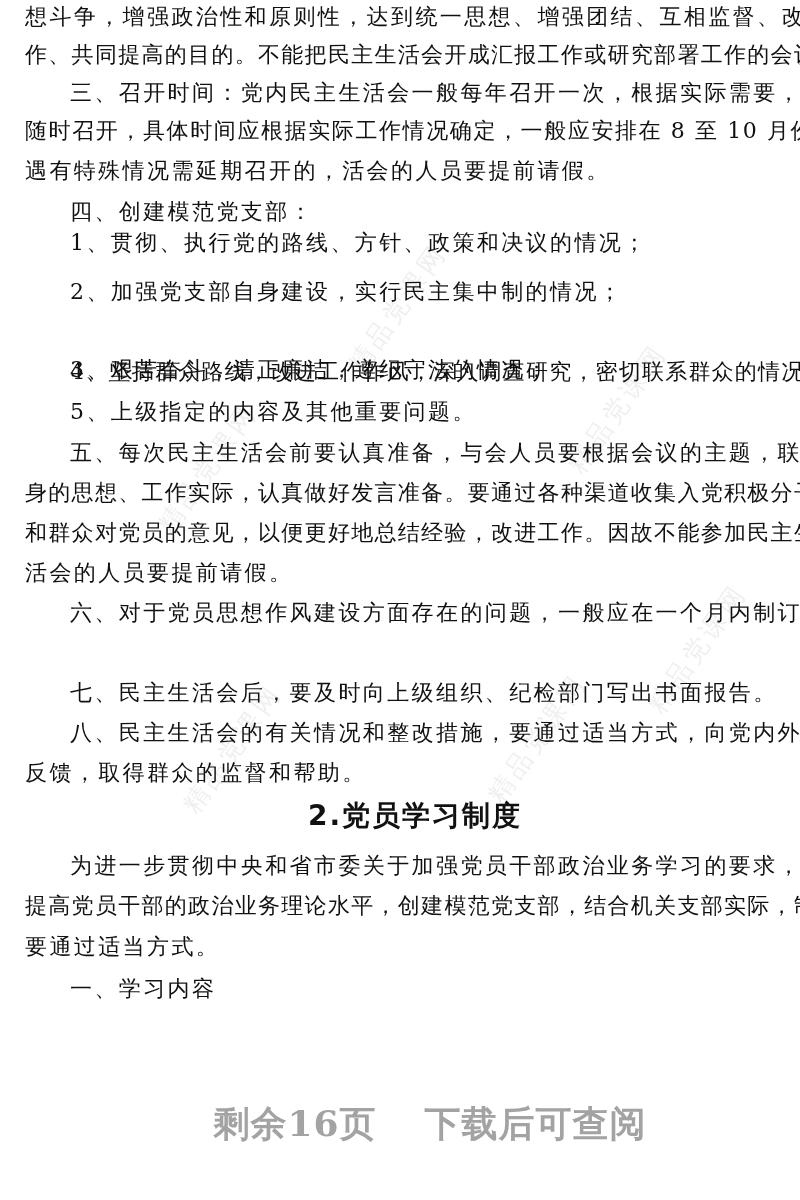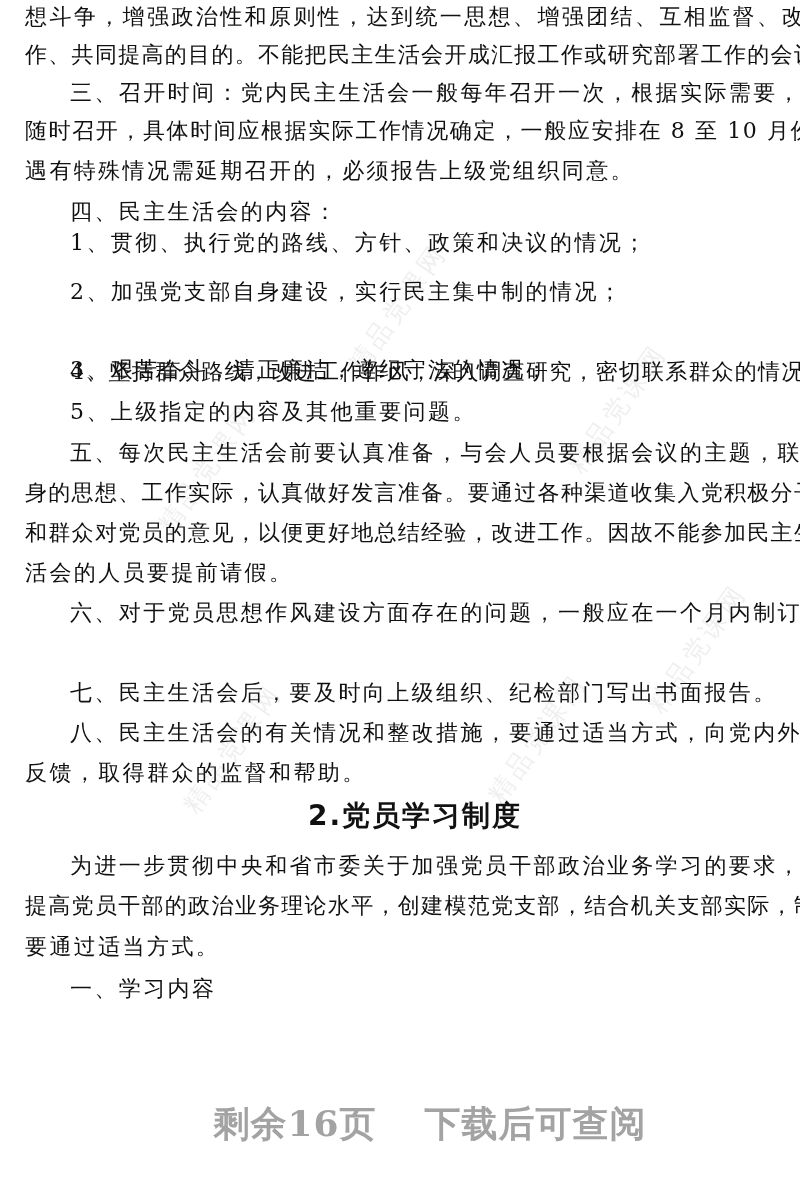--- a/index.html
+++ b/index.html
@@ -79,22 +79,22 @@
   <div class="watermark" style="left:340px; top:360px;">精品党课网</div>
   <div class="watermark" style="left:560px; top:460px;">精品党课网</div>
   <div class="watermark" style="left:175px; top:800px;">精品党课网</div>
   <div class="watermark" style="left:480px; top:790px;">精品党课网</div>
   <div class="watermark" style="left:640px; top:700px;">精品党课网</div>
 
   <div class="line" style="top:2px;">想斗争，增强政治性和原则性，达到统一思想、增强团结、互相监督、改进工</div>
   <div class="line" style="top:40px; letter-spacing:1.3px;">作、共同提高的目的。不能把民主生活会开成汇报工作或研究部署工作的会议。</div>
   <div class="line indent" style="top:78px;">三、召开时间：党内民主生活会一般每年召开一次，根据实际需要，也可</div>
   <div class="line" style="top:116px; letter-spacing:1.6px;">随时召开，具体时间应根据实际工作情况确定，一般应安排在 8 至 10 月份。</div>
-  <div class="line" style="top:156px;">遇有特殊情况需延期召开的，必须报告上级党组织同意。</div>
-  <div class="line indent" style="top:197px;">四、民主生活会的内容：</div>
+  <div class="line" style="top:156px;">遇有特殊情况需延期召开的，活会的人员要提前请假。</div>
+  <div class="line indent" style="top:197px;">四、创建模范党支部：</div>
   <div class="line indent" style="top:228px;">1、贯彻、执行党的路线、方针、政策和决议的情况；</div>
   <div class="line indent" style="top:277px;">2、加强党支部自身建设，实行民主集中制的情况；</div>
   <div class="line indent" style="top:317px;margin-top:38px;">3、艰苦奋斗，清正廉洁，遵纪守法的情况；</div>
   <div class="line indent" style="top:357px; letter-spacing:1.2px;">4、坚持群众路线，改进工作作风，深入调查研究，密切联系群众的情况；</div>
   <div class="line indent" style="top:397px;">5、上级指定的内容及其他重要问题。</div>
   <div class="line indent" style="top:438px;">五、每次民主生活会前要认真准备，与会人员要根据会议的主题，联系自</div>
   <div class="line" style="top:478px; letter-spacing:1.3px;">身的思想、工作实际，认真做好发言准备。要通过各种渠道收集入党积极分子</div>
   <div class="line" style="top:518px; letter-spacing:1.3px;">和群众对党员的意见，以便更好地总结经验，改进工作。因故不能参加民主生</div>
   <div class="line" style="top:558px;">活会的人员要提前请假。</div>
   <div class="line indent" style="top:598px;">六、对于党员思想作风建设方面存在的问题，一般应在一个月内制订好整</div>

